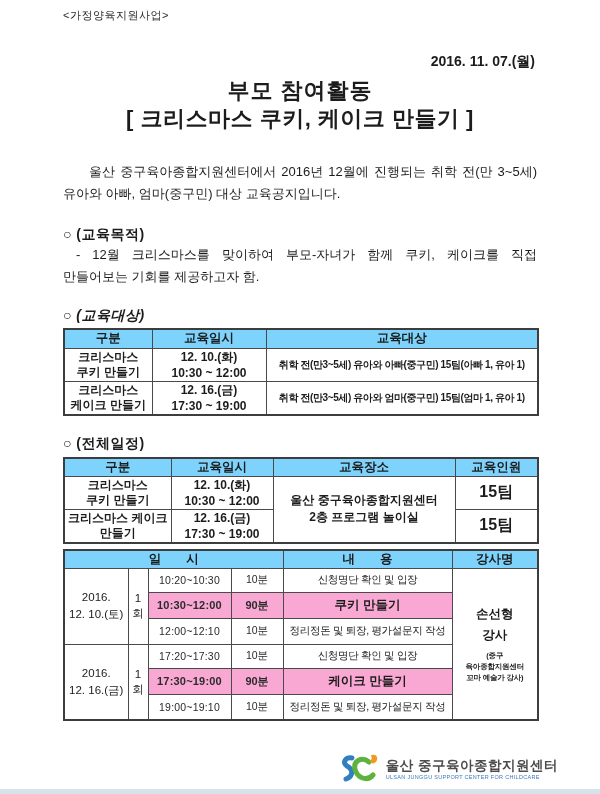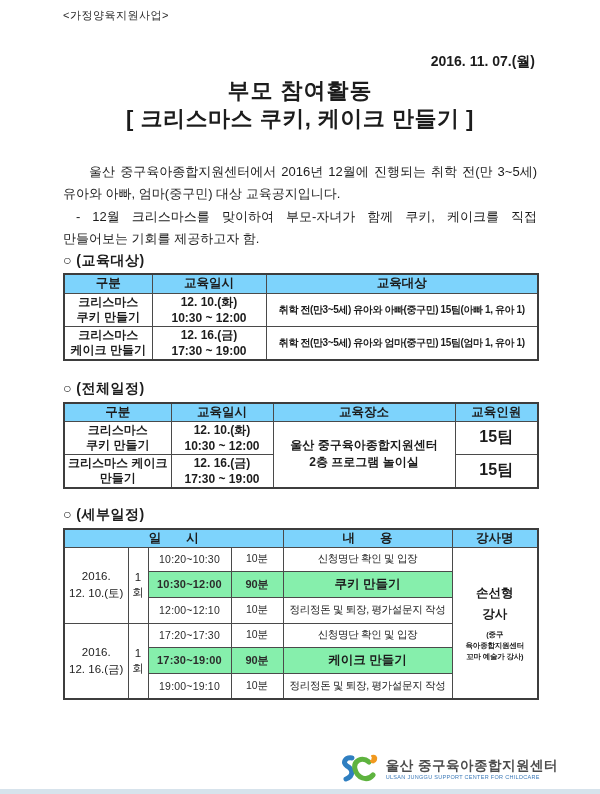--- a/index.html
+++ b/index.html
@@ -14,21 +14,21 @@
   .program-tag { font-size:11px; color:#2a2a2a; letter-spacing:0.5px; }
   .issue-date { margin-top:30px; height:18px; font-size:14px; font-weight:bold; text-align:right; padding-right:2px; }
   .title-main { margin-top:6px; font-size:22px; font-weight:bold; text-align:center; line-height:28px; letter-spacing:1px; }
   .title-sub  { font-size:22px; font-weight:bold; text-align:center; line-height:28px; letter-spacing:0.5px; }
 
   .intro { margin-top:28px; font-size:13px; line-height:22px; text-align:justify; text-indent:26px; word-break:keep-all; }
 
   .sec-head { font-size:14px; font-weight:bold; line-height:18px; letter-spacing:0.5px; }
   .sec-head.purpose { margin-top:20px; }
   .sec-body { margin-top:1px; font-size:13px; line-height:22px; text-indent:13px; text-align:justify; word-break:keep-all; }
-  .sec-head.target { margin-top:1px; }
+  .sec-head.target { margin-top:18px;font-style:italic; }
   .sec-head.overall { margin-top:18px; }
   .sec-head.detail { margin-top:16px; }
 
   table.tbl { border-collapse:collapse; table-layout:fixed; width:474px; border:2px solid #3d3d3d; }
   .tbl th, .tbl td { border:1px solid #4a4a4a; text-align:center; vertical-align:middle; padding:0; overflow:hidden; }
   .tbl th { background:#7dd3fc; font-size:12.5px; font-weight:bold; }
   .pre { white-space:pre-line; }
 
   .t1 { margin-top:4px; }
   .t1 .h { height:19px; }
@@ -46,21 +46,21 @@
   .t2 .cap { font-size:16px; font-weight:bold; }
 
   .t3 { margin-top:5px; }
   .t3 .h { height:18px; }
   .t3 tr.r1 { height:24px; } .t3 tr.r2 { height:26px; } .t3 tr.r3 { height:26px;padding-left:13px; }
   .t3 .date { font-size:11.5px; line-height:17px; }
   .t3 .sess { font-size:11.5px; line-height:15px; }
   .t3 .time { font-size:10.5px; color:#2b2b2b; letter-spacing:0.2px; }
   .t3 .min  { font-size:10.5px; color:#2b2b2b; }
   .t3 .act  { font-size:10.5px; letter-spacing:-0.3px; }
-  .t3 td.hl { background:#86efac; font-weight:bold; }
+  .t3 td.hl { background:#f9a8d4; font-weight:bold; }
   .t3 td.hl.act { font-size:12.5px; letter-spacing:0; }
   .t3 td.hl.time, .t3 td.hl.min { font-size:11px; }
   .t3 .inst-name { font-size:12.5px; font-weight:bold; line-height:21px; white-space:pre-line; }
   .t3 .inst-note { margin-top:4px; font-size:7.5px; font-weight:bold; line-height:11px; white-space:pre-line; letter-spacing:-0.2px; }
 
   .footer { position:absolute; top:753px; right:42px; display:flex; align-items:center; }
   .footer .logo { margin-right:7px; }
   .footer .org-name { font-size:13.5px; font-weight:bold; color:#4c4c4c; letter-spacing:0.5px; line-height:15px; }
   .footer .org-en { font-size:5.5px; color:#3d7ab8; letter-spacing:0.3px; margin-top:1px; }
   .footer-bar { position:absolute; left:0; right:0; bottom:0; height:5px; background:#d7e3ec; }
@@ -70,20 +70,21 @@
 
 <div class="page">
 
   <div class="program-tag">&lt;가정양육지원사업&gt;</div>
   <div class="issue-date">2016. 11. 07.(월)</div>
   <div class="title-main">부모 참여활동</div>
   <div class="title-sub">[ 크리스마스 쿠키, 케이크 만들기 ]</div>
 
   <p class="intro">울산 중구육아종합지원센터에서 2016년 12월에 진행되는 취학 전(만 3~5세) 유아와 아빠, 엄마(중구민) 대상 교육공지입니다.</p>
 
+  <div class="sec-head purpose">○ (교육목적)</div>
   <p class="sec-body">- 12월 크리스마스를 맞이하여 부모-자녀가 함께 쿠키, 케이크를 직접 만들어보는 기회를 제공하고자 함.</p>
 
   <div class="sec-head target">○ (교육대상)</div>
   <table class="tbl t1">
     <colgroup>
         <col style="width:88px">
         <col style="width:114px">
         <col style="width:272px">
       </colgroup>
     <tbody>
@@ -136,21 +137,20 @@
     <tr class="r">
       <td class="cat pre">크리스마스 케이크
 만들기</td>
       <td class="sch pre">12. 16.(금)
 17:30 ~ 19:00</td>
       <td class="cap">15팀</td>
     </tr>
   </tbody>
     </table>
 
-  <div class="sec-head detail">○ (세부일정)</div>
   <table class="tbl t3">
     <colgroup>
       <col style="width:64px">
         <col style="width:20px">
         <col style="width:83px">
       <col style="width:52px">
         <col style="width:169px">
         <col style="width:86px">
     </colgroup>
     <tbody>

